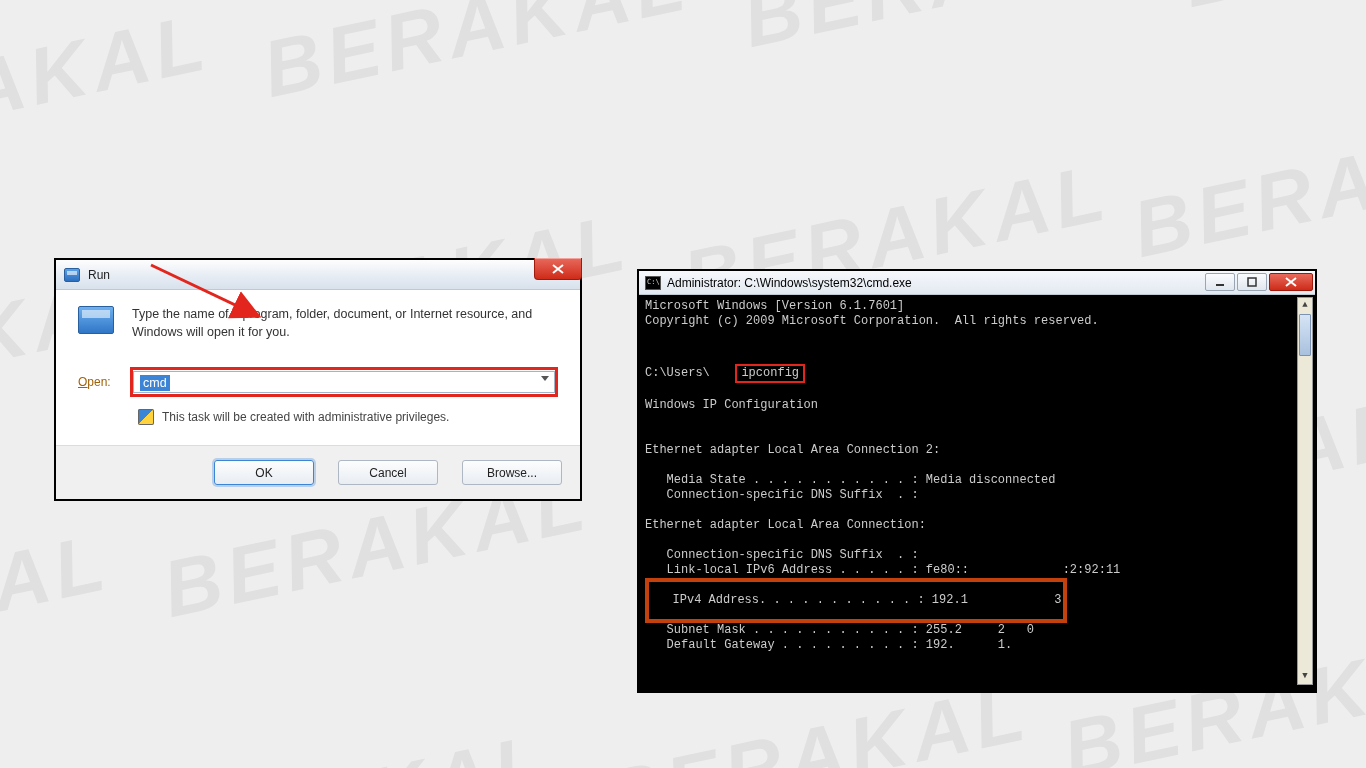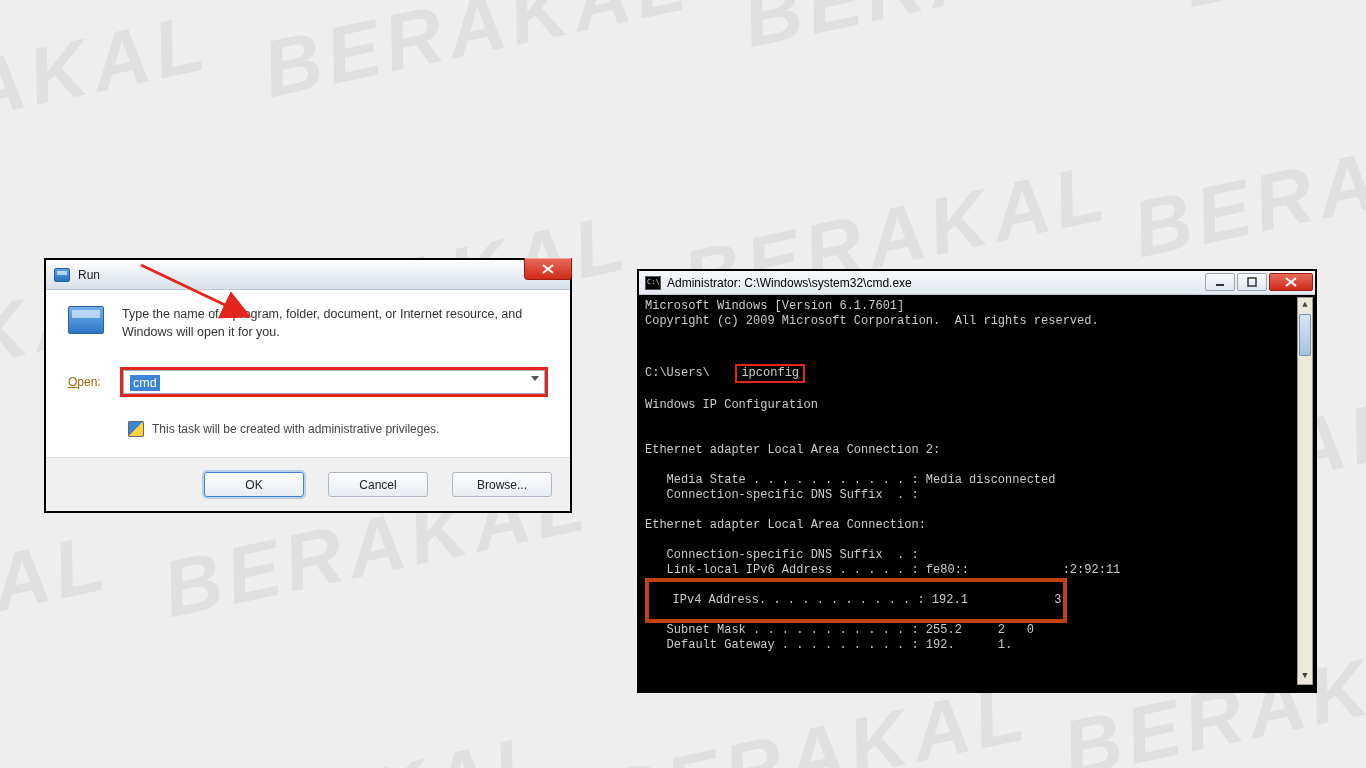--- a/index.html
+++ b/index.html
@@ -26,21 +26,21 @@
     font-style: italic;
     color: rgba(0,0,0,0.06);
     white-space: nowrap;
     transform: rotate(-12deg);
     letter-spacing: 6px;
   }
 
   
   .run-window {
     position: absolute;
-    left: 44px;
+    left: 54px;
     top: 258px;
     width: 528px;
     border: 2px solid #000;
     background: #fff;
   }
   .run-titlebar {
     height: 30px;
     background: linear-gradient(#fdfdfd, #e9eef5, #d8e1ec);
     border-bottom: 1px solid #c0c8d2;
     display: flex;
@@ -101,20 +101,21 @@
   .open-label { width:52px; color:#a16207; text-decoration: underline; text-decoration-color:transparent; }
   .open-label::first-letter { text-decoration: underline; }
   .open-input-wrap {
     border: 3px solid #e2261d;
     padding: 0;
     display:flex;
     background:#fff;
     flex:1;
     position:relative;
     height:30px;
+    align-items:center;
   }
   .open-input {
     flex:1;
     border:1px solid #a4b4c7;
     font-size:12.5px;
     padding: 3px 5px;
     background:#fff;
     color:#fff;
   }
   .open-input-text {
@@ -126,21 +127,21 @@
     font-size:12.5px;
     line-height:16px;
   }
   .dropdown-arrow {
     position:absolute; right:6px; top:6px;
     width:0;height:0;
     border-left:4px solid transparent;
     border-right:4px solid transparent;
     border-top:5px solid #555;
   }
-  .shield-row { display:flex; align-items:center; margin-top:24px; padding-left:60px; color:#444; font-size:12px;}
+  .shield-row { display:flex; align-items:center; margin-top:12px; padding-left:60px; color:#444; font-size:12px;}
   .shield-icon {
     width:16px;height:16px;margin-right:8px;
     border-radius:2px;
     background:
       linear-gradient(135deg,#3b84d6 50%, #ffd23e 50%);
     box-shadow: inset 0 0 0 1px #666;
   }
   .run-footer {
     background:#f0f0f0;
     border-top:1px solid #dcdcdc;

